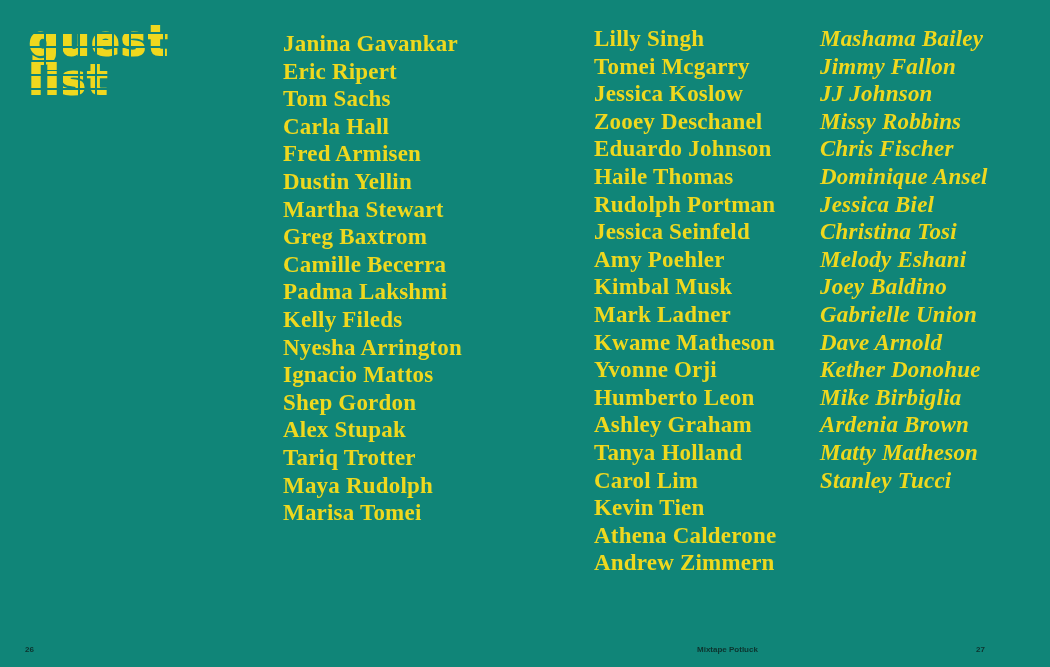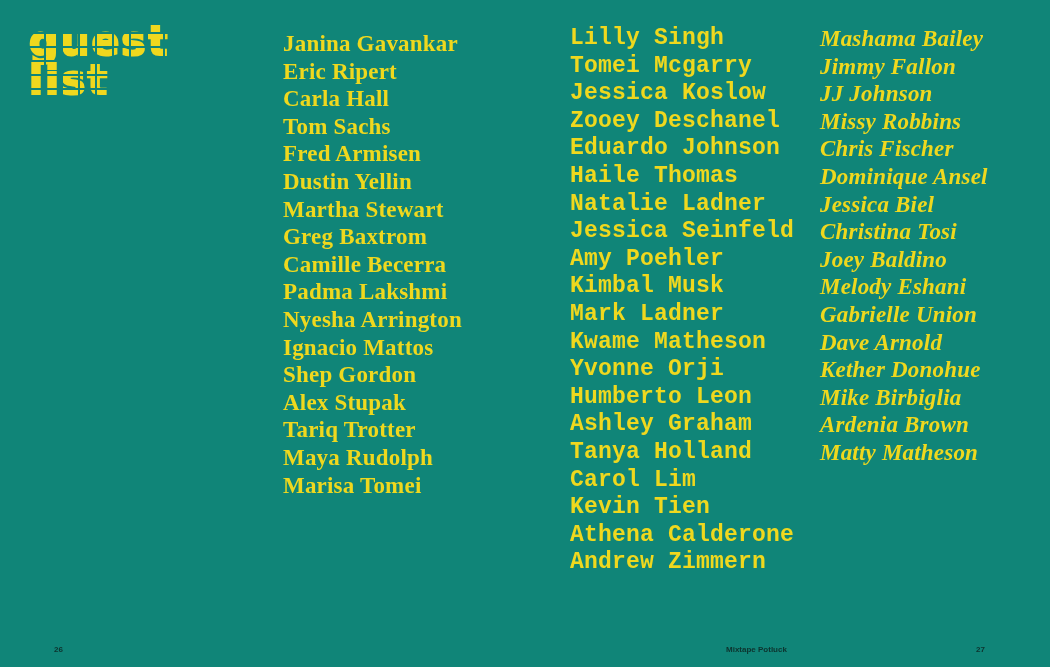--- a/index.html
+++ b/index.html
@@ -49,77 +49,77 @@
   .col {
     position: absolute;
     color: var(--yellow);
     font-family: "Liberation Serif", serif;
     font-weight: 700;
     font-size: 23px;
     line-height: 27.6px;
     letter-spacing: 0.2px;
   }
   .col-1 { left: 283px; top: 30px; }
-  .col-2 { left: 570px; top: 25px; font-family: Liberation Mono, monospace; }
+  .col-2 { left: 594px; top: 25px; }
   .col-3 { left: 820px; top: 25px; font-style: italic; }
   .guest-name { white-space: nowrap; }
   
   .folio {
     position: absolute;
     bottom: 13px;
     color: var(--footer_text);
     font-family: "Liberation Sans", sans-serif;
     font-size: 8px;
     font-weight: 700;
     line-height: 8px;
-    margin-left: 29px;
   }
   .folio-left  { left: 25px; }
   .folio-title { left: 697px; }
   .folio-right { right: 65px; }
 </style>
 </head>
 <body>
 
 <div class="spread">
 
   <div class="logo">
     <span class="logo-line">guest</span>
     <span class="logo-line">list</span>
     <span class="logo-stencil"></span>
   </div>
 
   <div class="col col-1">
       <div class="guest-name">Janina Gavankar</div>
       <div class="guest-name">Eric Ripert</div>
+      <div class="guest-name">Tom Sachs</div>
       <div class="guest-name">Carla Hall</div>
-      <div class="guest-name">Tom Sachs</div>
       <div class="guest-name">Fred Armisen</div>
       <div class="guest-name">Dustin Yellin</div>
       <div class="guest-name">Martha Stewart</div>
       <div class="guest-name">Greg Baxtrom</div>
       <div class="guest-name">Camille Becerra</div>
       <div class="guest-name">Padma Lakshmi</div>
+      <div class="guest-name">Kelly Fileds</div>
       <div class="guest-name">Nyesha Arrington</div>
       <div class="guest-name">Ignacio Mattos</div>
       <div class="guest-name">Shep Gordon</div>
       <div class="guest-name">Alex Stupak</div>
       <div class="guest-name">Tariq Trotter</div>
       <div class="guest-name">Maya Rudolph</div>
       <div class="guest-name">Marisa Tomei</div>
     </div>
 
   <div class="col col-2">
       <div class="guest-name">Lilly Singh</div>
       <div class="guest-name">Tomei Mcgarry</div>
       <div class="guest-name">Jessica Koslow</div>
       <div class="guest-name">Zooey Deschanel</div>
       <div class="guest-name">Eduardo Johnson</div>
       <div class="guest-name">Haile Thomas</div>
-      <div class="guest-name">Natalie Ladner</div>
+      <div class="guest-name">Rudolph Portman</div>
       <div class="guest-name">Jessica Seinfeld</div>
       <div class="guest-name">Amy Poehler</div>
       <div class="guest-name">Kimbal Musk</div>
       <div class="guest-name">Mark Ladner</div>
       <div class="guest-name">Kwame Matheson</div>
       <div class="guest-name">Yvonne Orji</div>
       <div class="guest-name">Humberto Leon</div>
       <div class="guest-name">Ashley Graham</div>
       <div class="guest-name">Tanya Holland</div>
       <div class="guest-name">Carol Lim</div>
@@ -130,28 +130,29 @@
 
   <div class="col col-3">
       <div class="guest-name">Mashama Bailey</div>
       <div class="guest-name">Jimmy Fallon</div>
       <div class="guest-name">JJ Johnson</div>
       <div class="guest-name">Missy Robbins</div>
       <div class="guest-name">Chris Fischer</div>
       <div class="guest-name">Dominique Ansel</div>
       <div class="guest-name">Jessica Biel</div>
       <div class="guest-name">Christina Tosi</div>
+      <div class="guest-name">Melody Eshani</div>
       <div class="guest-name">Joey Baldino</div>
-      <div class="guest-name">Melody Eshani</div>
       <div class="guest-name">Gabrielle Union</div>
       <div class="guest-name">Dave Arnold</div>
       <div class="guest-name">Kether Donohue</div>
       <div class="guest-name">Mike Birbiglia</div>
       <div class="guest-name">Ardenia Brown</div>
       <div class="guest-name">Matty Matheson</div>
+      <div class="guest-name">Stanley Tucci</div>
     </div>
 
   <span class="folio folio-left">26</span>
 
   <span class="folio folio-title">Mixtape Potluck</span>
 
   <span class="folio folio-right">27</span>
 
 </div>
 

